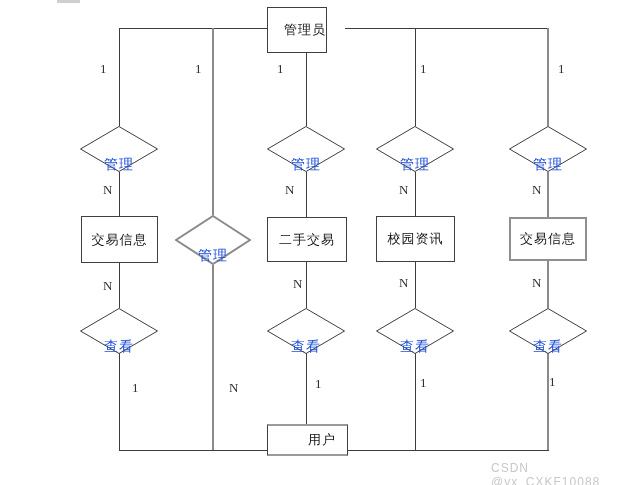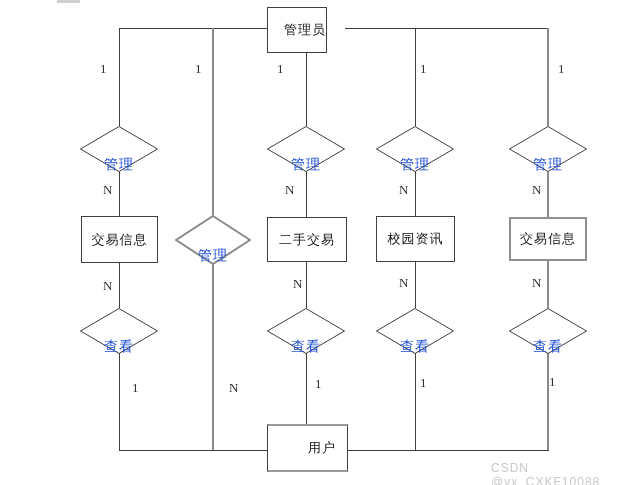--- a/index.html
+++ b/index.html
@@ -153,21 +153,21 @@
   </div>
 
   <div class="entity" style="left:376px;top:216px;width:79px;height:46px;">
     <span>校园资讯</span>
   </div>
 
   <div class="entity softborder" style="left:509px;top:217px;width:78px;height:44px;">
     <span>交易信息</span>
   </div>
 
-  <div class="entity user-box" style="left:267px;top:424px;width:81px;height:48px;padding-left:29px;">
+  <div class="entity user-box" style="left:267px;top:424px;width:81px;height:32px;padding-left:29px;">
     <span>用户</span>
   </div>
 
   <div class="diamond" style="left:80px;top:126px;width:78px;height:46px;">
     <svg viewBox="0 0 78 46" preserveAspectRatio="none">
         <polygon points="39,0.5 77.5,23 39,45.5 0.5,23"></polygon>
       </svg>
     <span class="dlabel">管理</span>
   </div>
 

